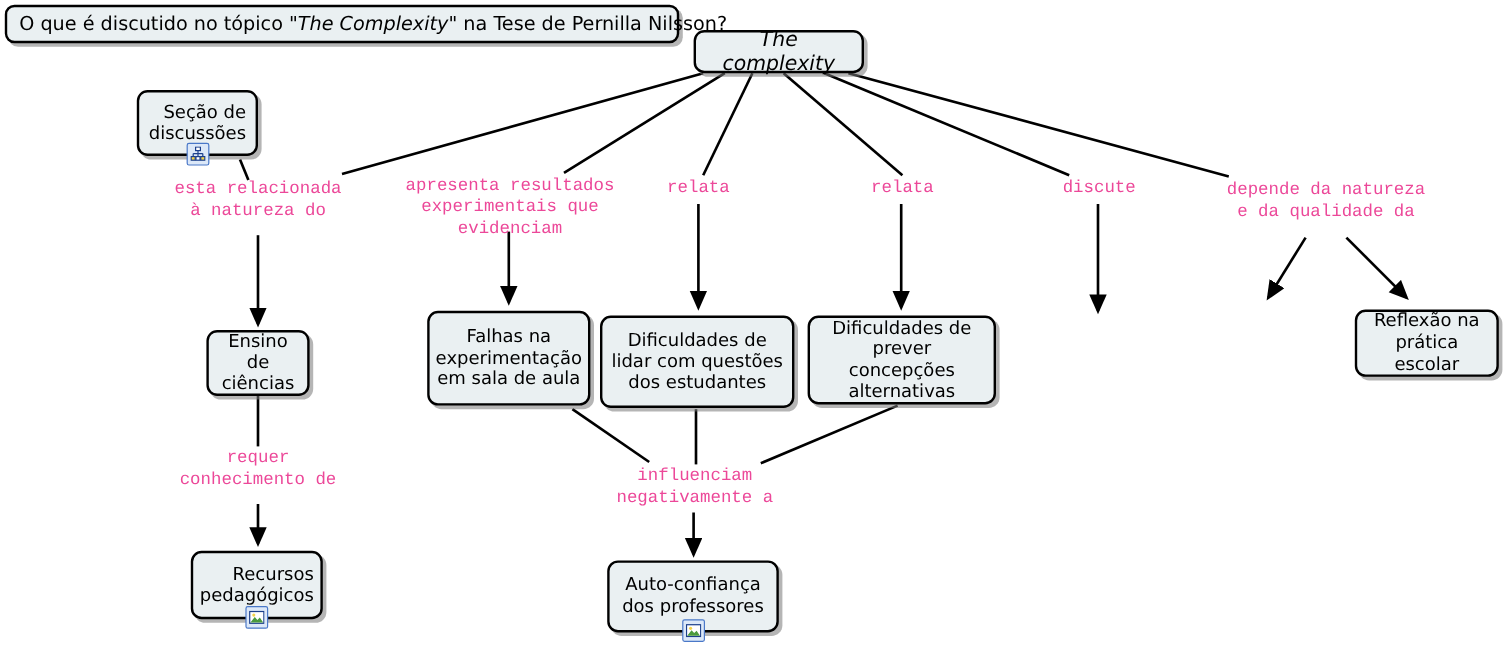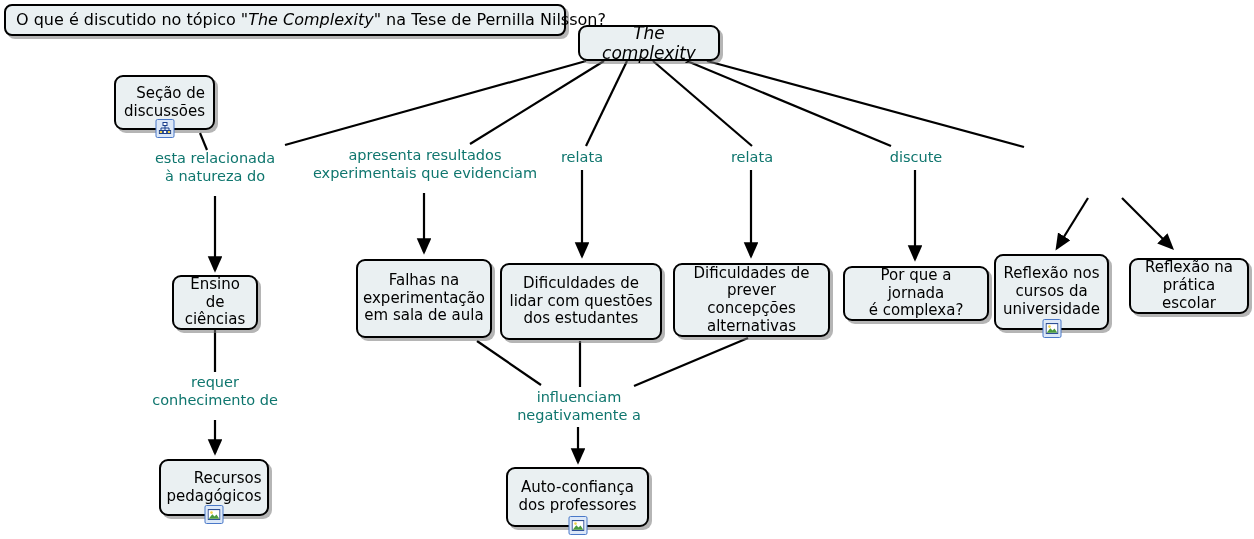--- a/index.html
+++ b/index.html
@@ -57,24 +57,25 @@
     font-size: 17px;
   }
   .node .node-text {
     display: block;
   }
   .title-text .ital { font-style: italic; }
   .link-label {
     position: absolute;
     text-align: center;
     font-size: 14.5px;
-    color: #0f766e;
+    color: #ec4899;
     line-height: 1.25;
     white-space: pre-line;
     background: transparent;
+    font-family: Liberation Mono, monospace;
   }
   .node-badge {
     position: absolute;
     bottom: -10px;
     left: 50%;
     transform: translateX(-50%);
     width: 19px;
     height: 19px;
     border: 1px solid #4a78c8;
     background: #dce8f8;
@@ -203,38 +204,24 @@
   <div class="link-label" style="left:717px; top:148px; width:70px;">relata</div>
 
   <div class="node" style="left:673px; top:263px; width:157px; height:74px;">
     <span class="node-text">Dificuldades de
 prever concepções
 alternativas</span>
   </div>
 
   <div class="link-label" style="left:881px; top:148px; width:70px;">discute</div>
 
-  <div class="node" style="left:843px; top:266px; width:146px; height:55px;">
-    <span class="node-text">Por que a jornada
-é complexa?</span>
-  </div>
-
-
-  <div class="node" style="left:994px; top:254px; width:115px; height:76px;">
-    <span class="node-text">Reflexão nos
-cursos da
-universidade</span>
-    <span class="node-badge">
-      <svg width="13" height="13" viewBox="0 0 13 13">
-        <rect x="0.6" y="1.6" width="11.8" height="9.8" fill="#ffffff" stroke="#1b3f8b" stroke-width="1"></rect>
-        <circle cx="4" cy="4.6" r="1.3" fill="#f2d24a"></circle>
-        <path d="M1.2 10.8 L4.8 6.2 L7 8.6 L9 6.6 L11.8 10.8 Z" fill="#4a9a3d"></path>
-      </svg>
-    </span>
-  </div>
+
+  <div class="link-label" style="left:1020px; top:150px; width:170px;">depende da natureza
+e da qualidade da</div>
+
 
   <div class="node" style="left:1129px; top:258px; width:120px; height:56px;">
     <span class="node-text">Reflexão na
 prática escolar</span>
   </div>
 
   <div class="link-label" style="left:500px; top:388px; width:158px;">influenciam
 negativamente a</div>
 
   <div class="node" style="left:506px; top:467px; width:143px; height:60px;">

